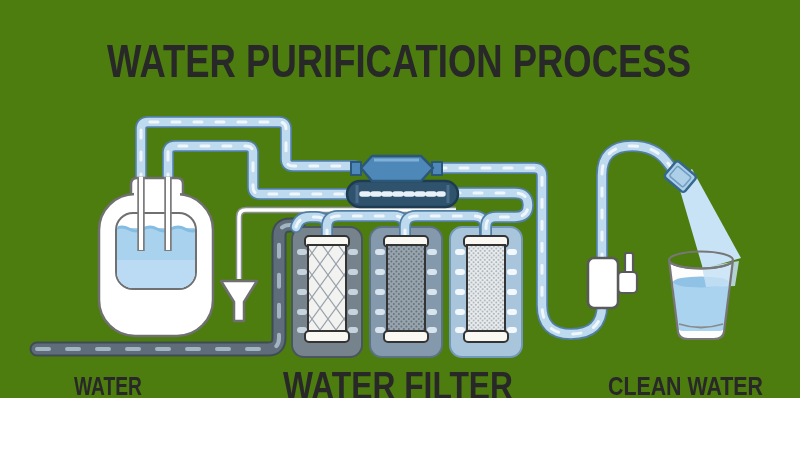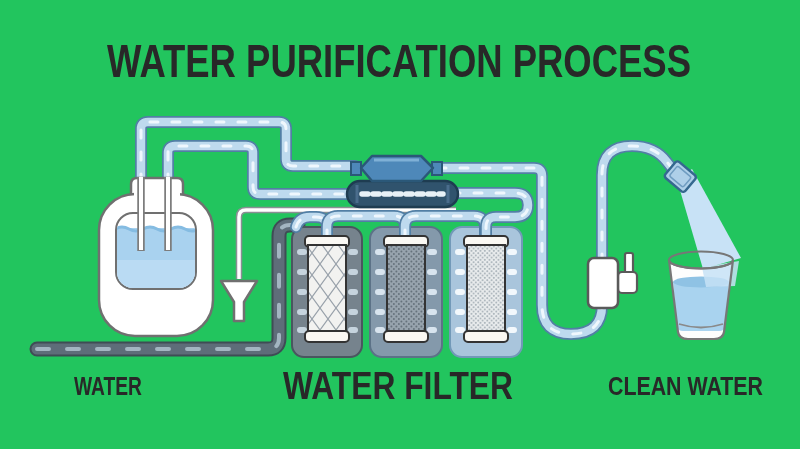--- a/index.html
+++ b/index.html
@@ -1,17 +1,17 @@
 <!DOCTYPE html>
 <html><head>
 <meta charset="utf-8">
 <style>
   html,body{margin:0;padding:0;background:#ffffff;}
   .stage{
-    position:relative;width:800px;height:449px;background:#22c55e;
+    position:relative;width:800px;height:398px;background:#4d7c0f;
     font-family:"Liberation Sans",sans-serif;overflow:hidden;
   }
   svg{position:absolute;left:0;top:0;}
   .heading{font-weight:bold;fill:#282828;}
   
   .tube-out{fill:none;stroke:#527fa5;stroke-width:12;stroke-linecap:round;stroke-linejoin:round;}
   .tube-in{fill:none;stroke:#bedaee;stroke-width:8.5;stroke-linecap:round;stroke-linejoin:round;}
   .tube-dash{fill:none;stroke:#eff7fd;stroke-width:3;stroke-dasharray:8 14;stroke-linecap:round;}
   
   .pipe-out{fill:none;stroke:#3f4c55;stroke-width:15;stroke-linecap:round;stroke-linejoin:round;}

